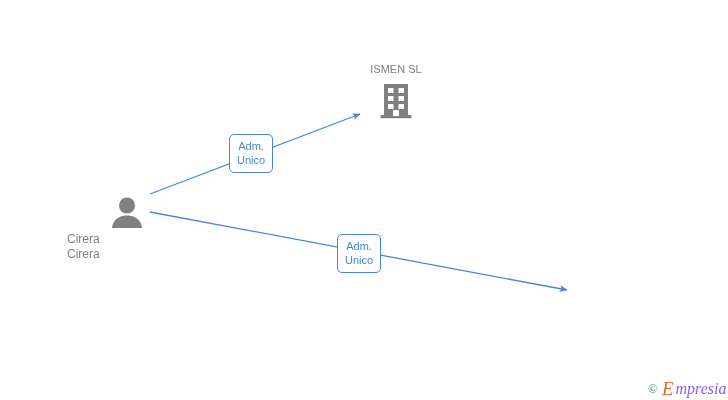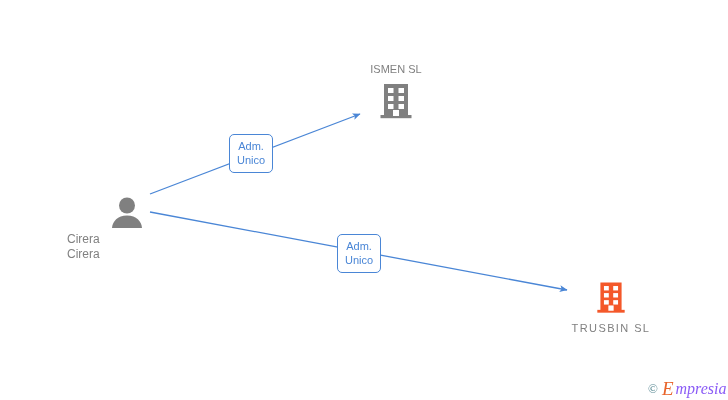--- a/index.html
+++ b/index.html
@@ -139,34 +139,20 @@
       <rect x="9" y="5" width="5.5" height="5" fill="#ffffff"></rect>
       <rect x="19.5" y="5" width="5.5" height="5" fill="#ffffff"></rect>
       <rect x="9" y="13" width="5.5" height="5" fill="#ffffff"></rect>
       <rect x="19.5" y="13" width="5.5" height="5" fill="#ffffff"></rect>
       <rect x="9" y="21" width="5.5" height="5" fill="#ffffff"></rect>
       <rect x="19.5" y="21" width="5.5" height="5" fill="#ffffff"></rect>
       <rect x="14" y="27" width="6" height="6" fill="#ffffff"></rect>
     </svg>
   </div>
 
-  <div class="company-node" style="left:551px; top:281px; width:120px;">
-    <svg class="bldg-icon" width="30" height="33" viewBox="0 0 34 36" xmlns="http://www.w3.org/2000/svg">
-      <rect x="5" y="1" width="24" height="32" fill="#f4582a"></rect>
-      <rect x="1.5" y="32" width="31" height="3.2" fill="#f4582a"></rect>
-      <rect x="9" y="5" width="5.5" height="5" fill="#ffffff"></rect>
-      <rect x="19.5" y="5" width="5.5" height="5" fill="#ffffff"></rect>
-      <rect x="9" y="13" width="5.5" height="5" fill="#ffffff"></rect>
-      <rect x="19.5" y="13" width="5.5" height="5" fill="#ffffff"></rect>
-      <rect x="9" y="21" width="5.5" height="5" fill="#ffffff"></rect>
-      <rect x="19.5" y="21" width="5.5" height="5" fill="#ffffff"></rect>
-      <rect x="14" y="27" width="6" height="6" fill="#ffffff"></rect>
-    </svg>
-    <div class="company-label spaced" style="margin-top:7px;">TRUSBIN  SL</div>
-  </div>
 
   <div class="rel-box" style="left:229px; top:134px;">
     <span>Adm.</span>
     <span>Unico</span>
   </div>
 
   <div class="rel-box" style="left:337px; top:234px;">
     <span>Adm.</span>
     <span>Unico</span>
   </div>

